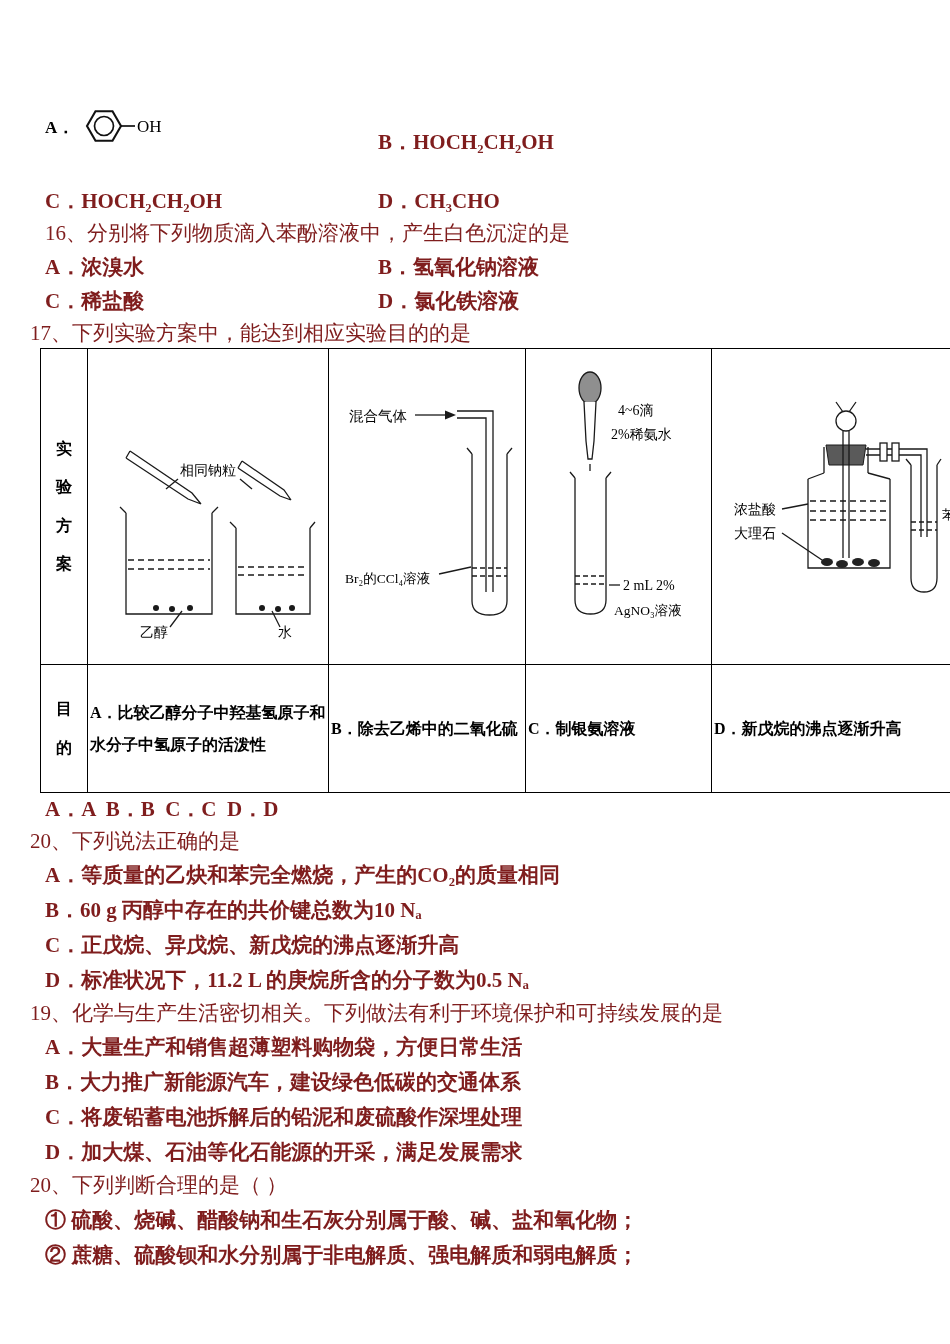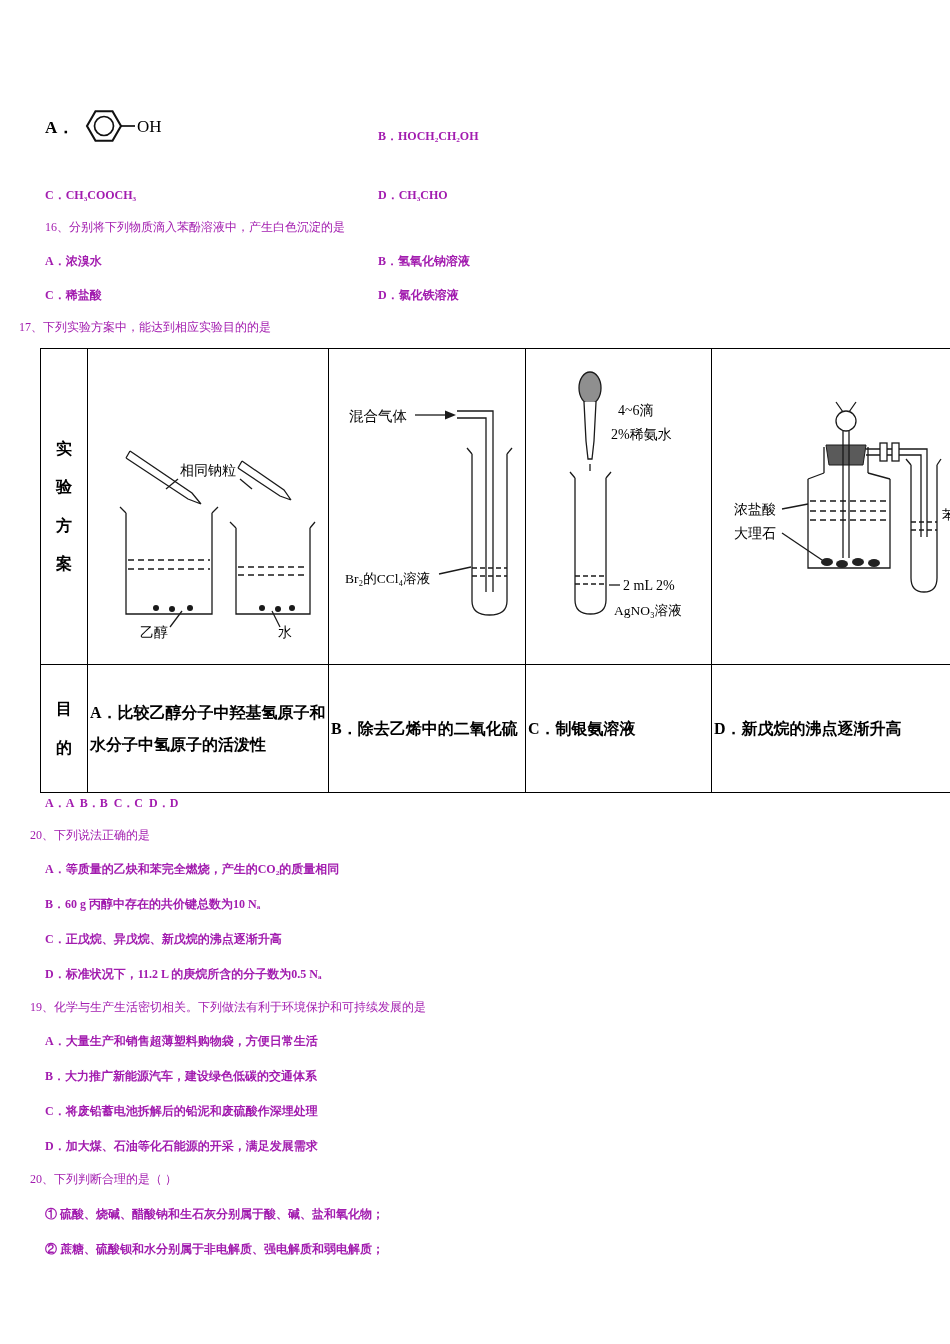--- a/index.html
+++ b/index.html
@@ -1,21 +1,21 @@
 <!DOCTYPE html>
 <html><head>
 <meta charset="utf-8">
 <style>
   * { box-sizing: border-box; }
   html,body { margin:0; padding:0; }
   body {
     width:950px; height:1344px; background:#ffffff; position:relative;
     font-family:"Liberation Serif","DejaVu Serif",serif; color:#000;
   }
-  .line { position:absolute; font-size:12px; white-space:nowrap; color:#a21caf; }
+  .line { position:absolute; font-size:21px; white-space:nowrap; color:#7f1d1d; }
   .opt  { font-weight:bold; }
   .pre  { white-space:pre; }
   .row15 { position:absolute; display:flex; align-items:center; }
   .exp-table {
     position:absolute; left:40px; top:348px;
     border-collapse:collapse; table-layout:fixed;
   }
   .exp-table td { border:1.6px solid #000; vertical-align:middle; padding:12px; }
   .exp-table td.purpose {
     padding:6px 2px; font-size:16px; font-weight:bold; line-height:1.95;
@@ -34,30 +34,30 @@
 <div class="row15" style="left:45px; top:96px; height:62px;">
   <span class="opt" style="font-size:17px;">A．</span>
   <svg width="104" height="58" viewBox="0 0 104 58">
     <polygon points="47,28 38.5,42.7 21.5,42.7 13,28 21.5,13.3 38.5,13.3" fill="none" stroke="#111" stroke-width="2.1"></polygon>
     <circle cx="30" cy="28" r="9.5" fill="none" stroke="#111" stroke-width="1.7"></circle>
     <line x1="47" y1="28" x2="61" y2="28" stroke="#111" stroke-width="1.7"></line>
     <text x="63" y="34" font-size="17">OH</text>
   </svg>
 </div>
 <div class="line opt" style="left:378px; top:128px;">B．HOCH₂CH₂OH</div>
-<div class="line opt" style="left:45px;  top:187px;">C．CH₃COOCH₃</div>
+<div class="line opt" style="left:45px;  top:187px;">C．HOCH₂CH₂OH</div>
 <div class="line opt" style="left:378px; top:187px;">D．CH₃CHO</div>
 
 <div class="line" style="left:45px;  top:219px;">16、分别将下列物质滴入苯酚溶液中，产生白色沉淀的是</div>
 <div class="line opt" style="left:45px;  top:253px;">A．浓溴水</div>
 <div class="line opt" style="left:378px; top:253px;">B．氢氧化钠溶液</div>
 <div class="line opt" style="left:45px;  top:287px;">C．稀盐酸</div>
 <div class="line opt" style="left:378px; top:287px;">D．氯化铁溶液</div>
 
-<div class="line" style="left:19px; top:319px;">17、下列实验方案中，能达到相应实验目的的是</div>
+<div class="line" style="left:30px; top:319px;">17、下列实验方案中，能达到相应实验目的的是</div>
 
 <table class="exp-table">
   <colgroup>
     <col style="width:38px">
       <col style="width:218px">
       <col style="width:174px">
       <col style="width:162px">
       <col style="width:276px">
   </colgroup>
   <tbody>

